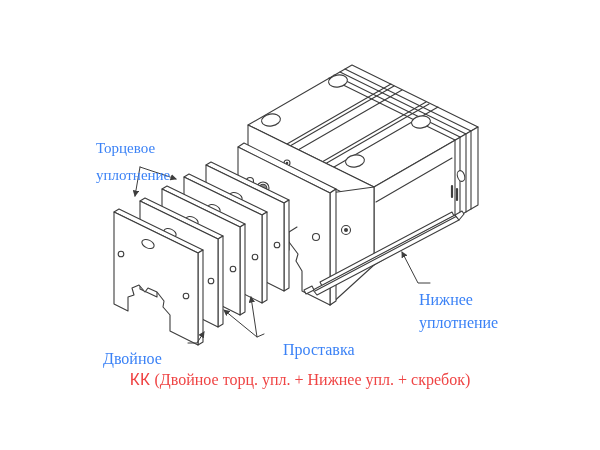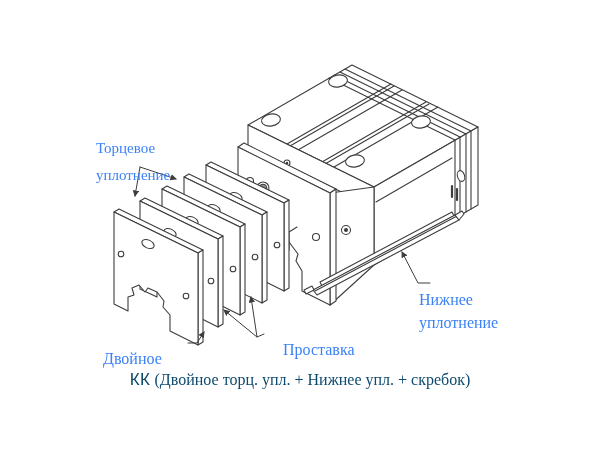--- a/index.html
+++ b/index.html
@@ -9,21 +9,21 @@
   }
   #drawing{position:absolute;left:0;top:0;}
   .callout{position:absolute;font-size:15px;color:#3b82f6;white-space:nowrap;margin-top:20px;}
   .callout .line{display:block;}
   #label-end-seal{left:96px;top:115px;line-height:27px;}
   #label-scraper{left:103px;top:330px;font-size:16px;}
   #label-spacer{left:283px;top:321px;font-size:16px;}
   #label-bottom-seal{left:419px;top:268px;line-height:23px;font-size:16px;}
   #caption{
     position:absolute;left:0;right:0;top:370px;text-align:center;
-    font-size:16px;color:#0c4a6e;
+    font-size:16px;color:#ef4444;
   }
   #caption .code{
     font-family:"Liberation Sans","DejaVu Sans",sans-serif;
     font-size:17px;letter-spacing:0.5px;
   }
   #caption .desc{font-family:"Liberation Serif","DejaVu Serif",serif;}
 </style>
 </head>
 <body>
 

